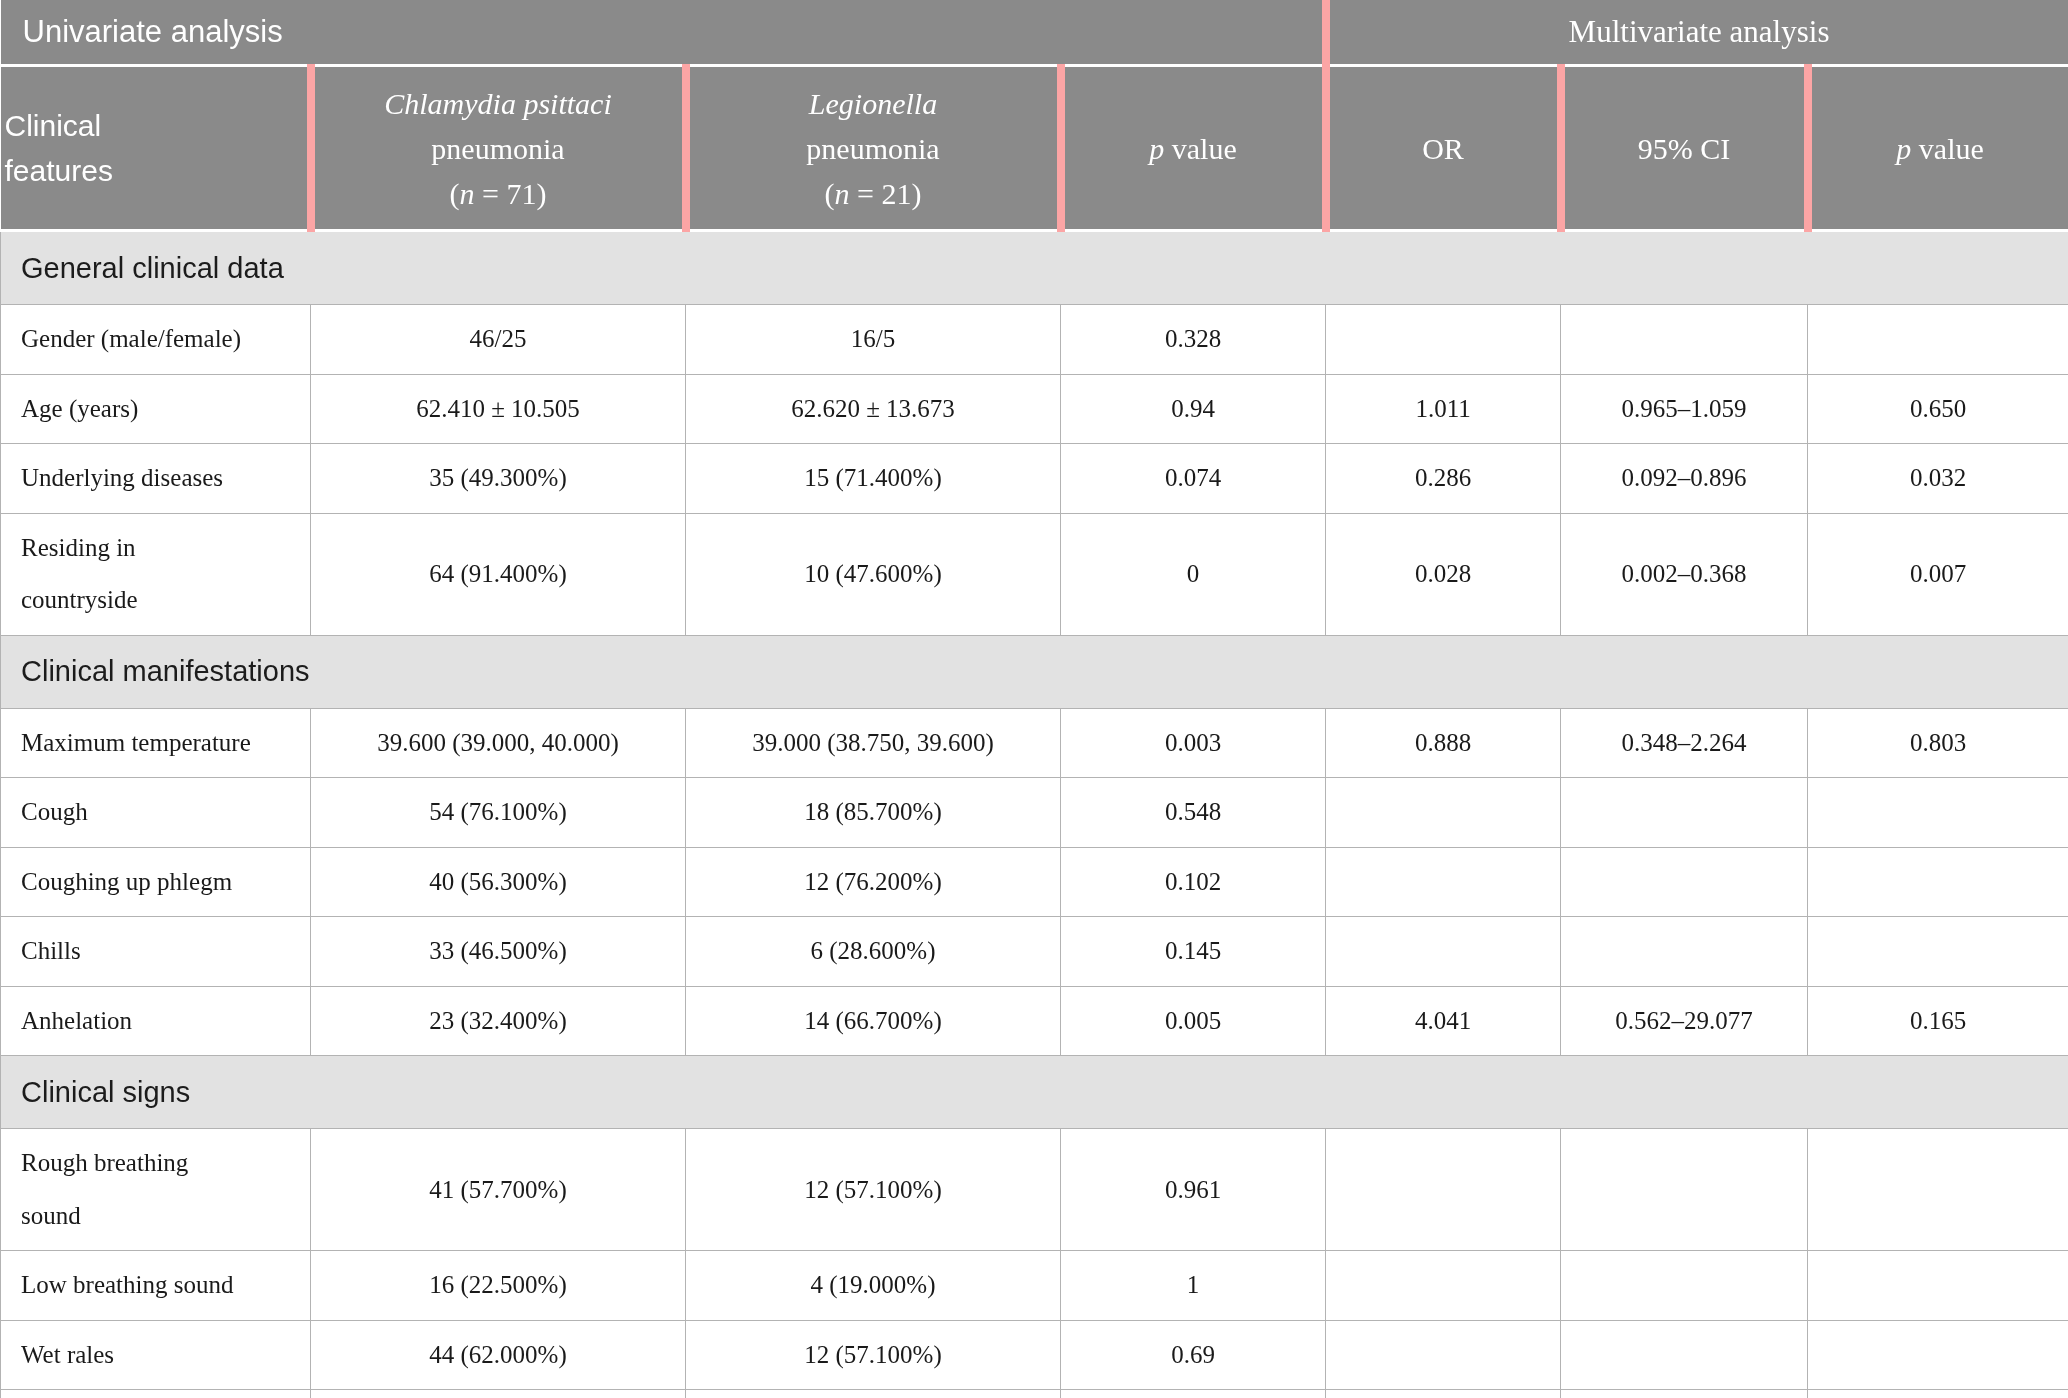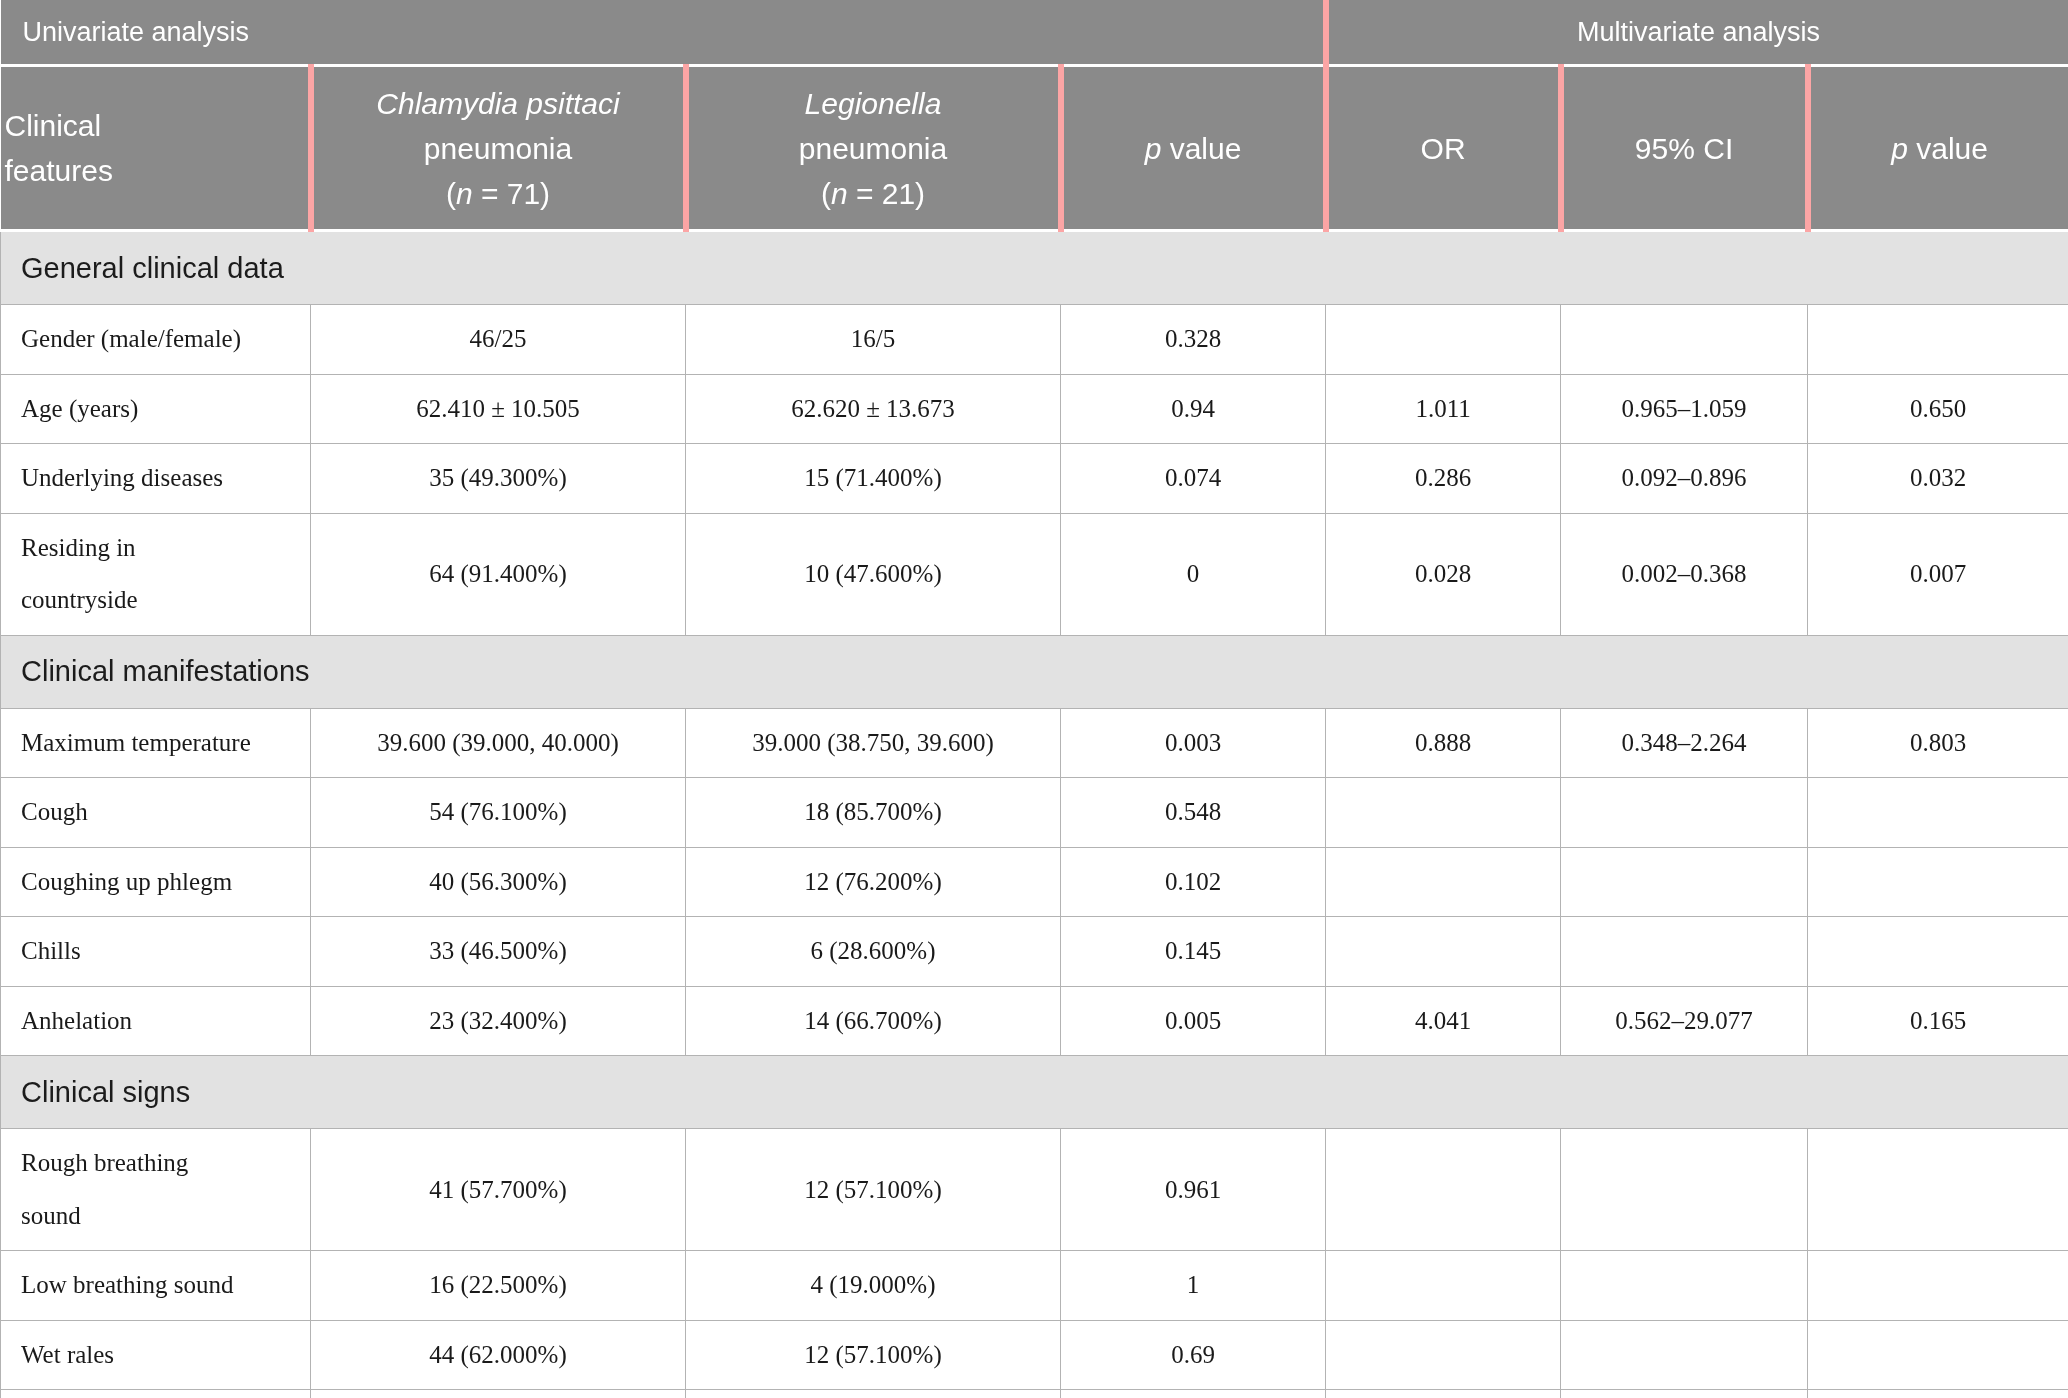--- a/index.html
+++ b/index.html
@@ -19,34 +19,34 @@
     width:2068px;
   }
   thead th{
     background:var(--header-bg);
     color:var(--header-text);
     font-family:"Liberation Sans",sans-serif;
     font-weight:400;
     vertical-align:middle;
   }
   .group-th{
-    font-size:27px;
+    font-size:31px;
     height:62px;
   }
   .group-th.left{text-align:left;padding-left:22px;}
   .group-th.center{text-align:center;}
   .col-th{
     font-size:30px;
     height:150px;
     text-align:center;
     line-height:1.5;
     padding:6px 8px;
   }
   .col-th.left{text-align:left;padding-left:4px;}
-  thead th + th{border-left:6px solid #fca5a5;}
+  thead th + th{border-left:8px solid #fca5a5;font-family:Liberation Serif, serif;}
   thead tr:first-child th{border-bottom:3px solid #ffffff;}
   thead tr:last-child th{border-bottom:3px solid #ffffff;}
   .it{font-style:italic;}
   tbody td{
     border:1px solid var(--border);
     font-family:"Liberation Serif",serif;
     font-size:25px;
     color:var(--body-text);
     text-align:center;
     vertical-align:middle;

